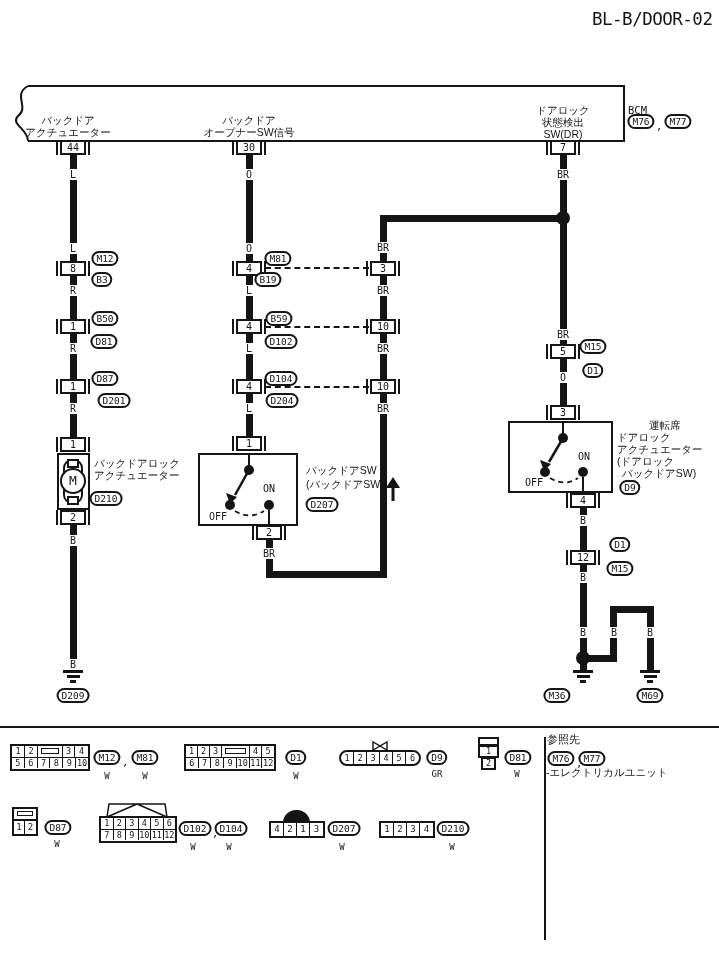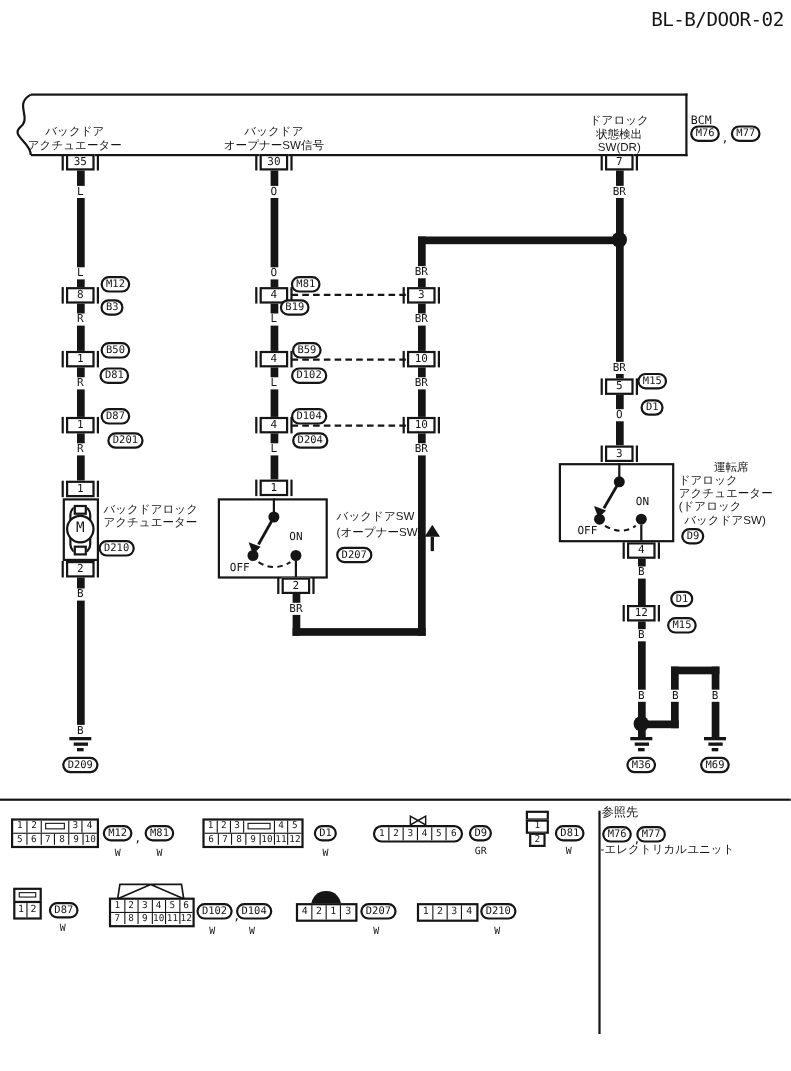--- a/index.html
+++ b/index.html
@@ -78,21 +78,21 @@
   <div class="oval" style="left:678px;top:114px">M77</div>
 
   <div class="t jp tc" style="left:68px;top:114px">バックドア</div>
   <div class="t jp tc" style="left:68px;top:126px">アクチュエーター</div>
   <div class="t jp tc" style="left:249px;top:114px">バックドア</div>
   <div class="t jp tc" style="left:249px;top:126px">オープナーSW信号</div>
   <div class="t jp tc" style="left:563px;top:104px">ドアロック</div>
   <div class="t jp tc" style="left:563px;top:116px">状態検出</div>
   <div class="t jp tc" style="left:563px;top:128px">SW(DR)</div>
 
-  <div class="pin" style="left:73px;top:140px">35</div>
+  <div class="pin" style="left:73px;top:140px">44</div>
   <div class="pin" style="left:249px;top:140px">30</div>
   <div class="pin" style="left:563px;top:140px">7</div>
 
   <div class="wl" style="left:73px;top:169px">L</div>
   <div class="wl" style="left:249px;top:169px">O</div>
   <div class="wl" style="left:563px;top:169px">BR</div>
   <div class="wl" style="left:73px;top:243px">L</div>
   <div class="wl" style="left:249px;top:243px">O</div>
   <div class="wl" style="left:383px;top:242px">BR</div>
   <div class="wl" style="left:73px;top:285px">R</div>
@@ -171,21 +171,21 @@
     <polygon points="32,51 28,40 39,44" fill="#151515"></polygon>
     <circle cx="32" cy="52" r="5" fill="#151515"></circle>
     <circle cx="71" cy="52" r="5" fill="#151515"></circle>
     <path d="M37,58 Q51,67 66,58" fill="none" stroke="#151515" stroke-width="1.8" stroke-dasharray="5,4"></path>
     <line x1="71" y1="57" x2="71" y2="73" stroke="#151515" stroke-width="2"></line>
   </svg>
   <div class="t tc" style="left:269px;top:483px;font-size:10px">ON</div>
   <div class="t tc" style="left:218px;top:511px;font-size:10px">OFF</div>
   <div class="pin" style="left:269px;top:525px">2</div>
   <div class="t jp" style="left:306px;top:464px">バックドアSW</div>
-  <div class="t jp" style="left:306px;top:478px">(オープナーSW)</div>
+  <div class="t jp" style="left:306px;top:478px">(バックドアSW)</div>
   <div class="oval" style="left:322px;top:497px">D207</div>
 
   <svg class="svgl" style="left:386px;top:477px" width="14" height="25" viewBox="0 0 14 25">
     <polygon points="7,0 0,11 14,11" fill="#151515"></polygon>
     <rect x="5.5" y="11" width="3" height="13" fill="#151515"></rect>
   </svg>
 
   <div class="pin" style="left:563px;top:405px">3</div>
   <div class="box" style="left:508px;top:421px;width:105px;height:72px"></div>
   <svg class="svgl" style="left:508px;top:421px" width="105" height="72" viewBox="0 0 105 72">
@@ -212,21 +212,21 @@
       <i style="width:20px"></i>
       <i style="width:13px"></i>
       <i style="width:6px"></i>
     </div>
   <div class="oval" style="left:73px;top:688px">D209</div>
   <div class="gnd" style="left:583px;top:670px">
       <i style="width:20px"></i>
       <i style="width:13px"></i>
       <i style="width:6px"></i>
     </div>
-  <div class="oval" style="left:583px;top:688px">M36</div>
+  <div class="oval" style="left:557px;top:688px">M36</div>
   <div class="gnd" style="left:650px;top:670px">
       <i style="width:20px"></i>
       <i style="width:13px"></i>
       <i style="width:6px"></i>
     </div>
   <div class="oval" style="left:650px;top:688px">M69</div>
 
   <div class="vline" style="left:0;top:726px;width:719px;height:2px"></div>
   <div class="vline" style="left:544px;top:737px;width:2px;height:203px"></div>
 

